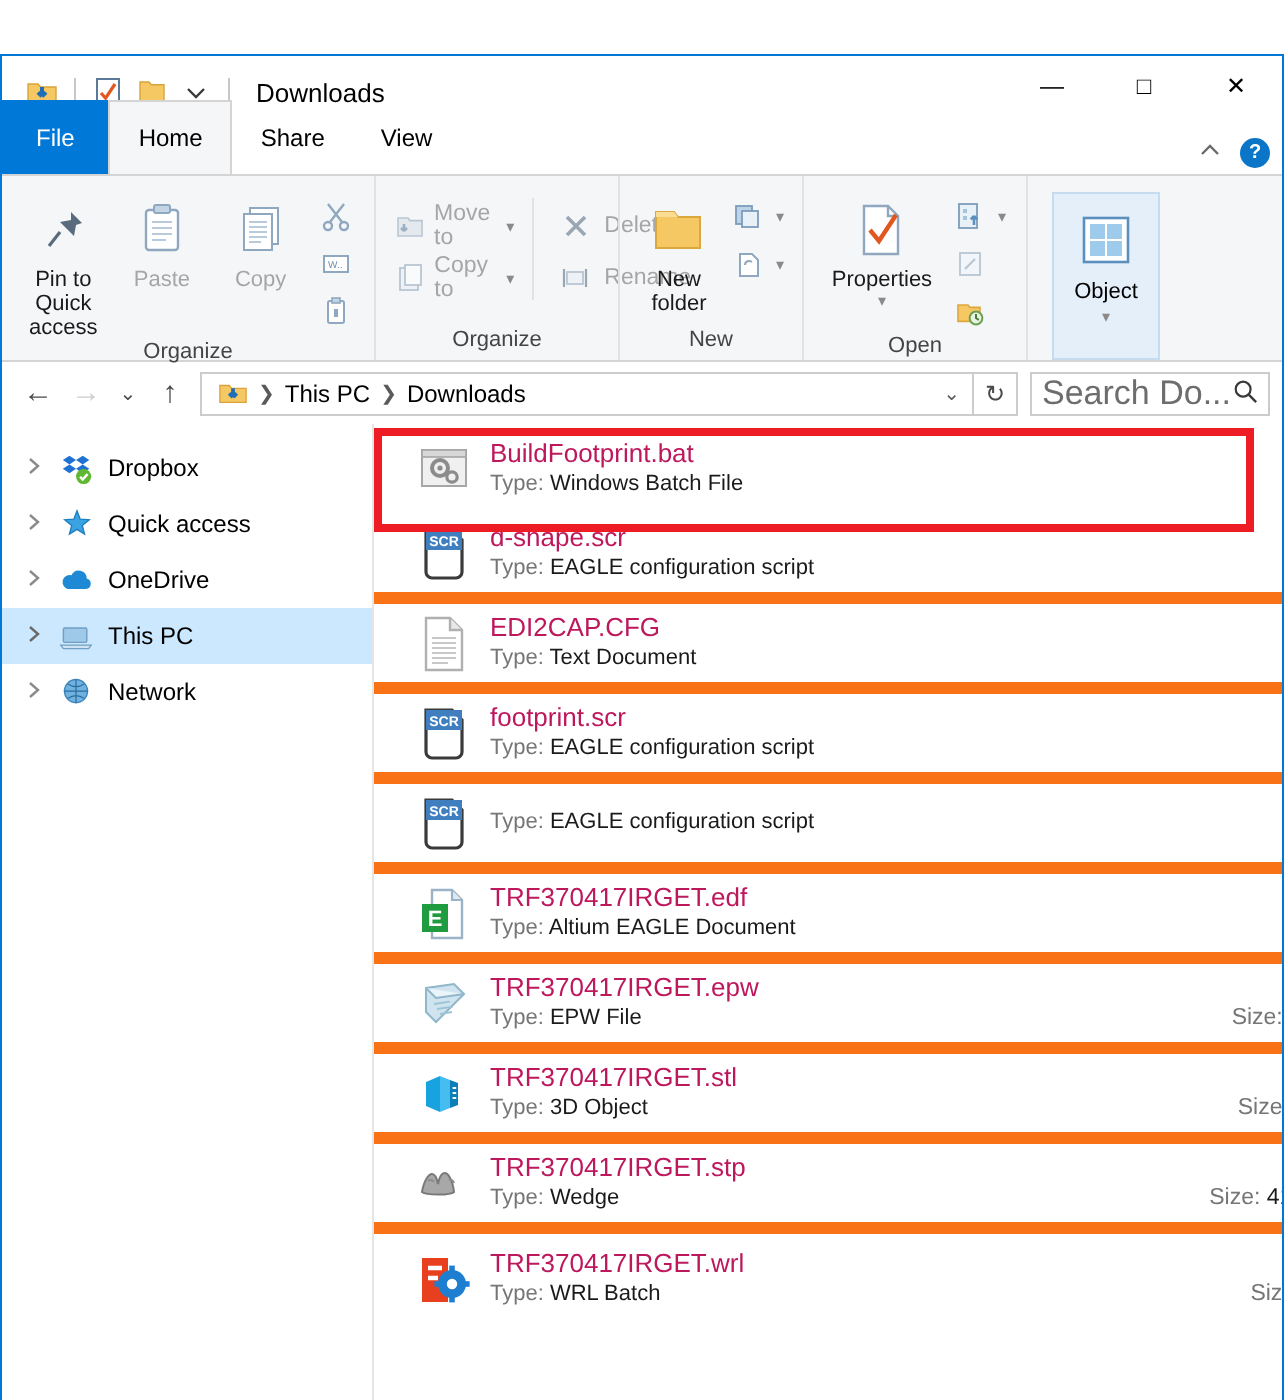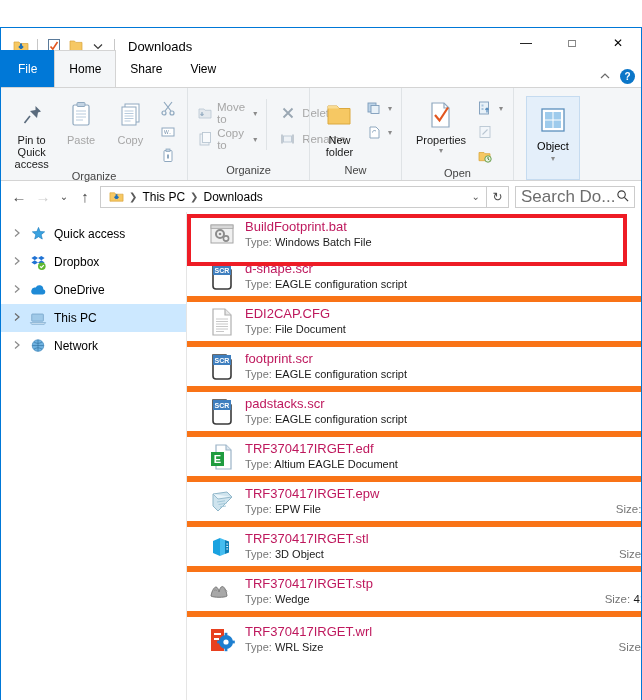--- a/index.html
+++ b/index.html
@@ -501,50 +501,50 @@
 
     <div class="navpane">
       <div class="navitem">
         <div class="nav-chev">
           <svg width="8" height="10" viewBox="0 0 8 10">
               <path d="M2 1.5L6 5 2 8.5" stroke="#8a8a8a" stroke-width="1.2" fill="none"></path>
             </svg>
         </div>
         <div class="nav-ico">
           <svg width="17" height="17" viewBox="0 0 18 18">
-            <path d="M9 1.5l1.7 4.4 4.8.3-3.7 3 1.2 4.6L9 11.3l-4 2.5 1.2-4.6-3.7-3 4.8-.3z" fill="#3ba3e0" stroke="#1b7cc0" stroke-width="0.7"></path>
-          </svg>
-        </div>
-        <div class="nav-lbl">Quick access</div>
-      </div>
-      <div class="navitem">
-        <div class="nav-chev">
-          <svg width="8" height="10" viewBox="0 0 8 10">
-              <path d="M2 1.5L6 5 2 8.5" stroke="#8a8a8a" stroke-width="1.2" fill="none"></path>
-            </svg>
-        </div>
-        <div class="nav-ico">
-          <svg width="17" height="17" viewBox="0 0 18 18">
             <path d="M5 2L1.5 4.3 5 6.6l3.5-2.3z" fill="#1f72d4"></path>
             <path d="M12 2l3.5 2.3L12 6.6 8.5 4.3z" fill="#1f72d4"></path>
             <path d="M5 11.2L1.5 8.9 5 6.6l3.5 2.3z" fill="#1f72d4"></path>
             <path d="M12 11.2L8.5 8.9 12 6.6l3.5 2.3z" fill="#1f72d4"></path>
             <circle cx="12.5" cy="13" r="4" fill="#5fb832"></circle>
             <path d="M10.6 13.1l1.4 1.4 2.6-2.8" stroke="#fff" stroke-width="1.3" fill="none"></path>
           </svg>
         </div>
         <div class="nav-lbl">Dropbox</div>
       </div>
       <div class="navitem">
         <div class="nav-chev">
           <svg width="8" height="10" viewBox="0 0 8 10">
               <path d="M2 1.5L6 5 2 8.5" stroke="#8a8a8a" stroke-width="1.2" fill="none"></path>
             </svg>
         </div>
         <div class="nav-ico">
+          <svg width="17" height="17" viewBox="0 0 18 18">
+            <path d="M9 1.5l1.7 4.4 4.8.3-3.7 3 1.2 4.6L9 11.3l-4 2.5 1.2-4.6-3.7-3 4.8-.3z" fill="#3ba3e0" stroke="#1b7cc0" stroke-width="0.7"></path>
+          </svg>
+        </div>
+        <div class="nav-lbl">Quick access</div>
+      </div>
+      <div class="navitem">
+        <div class="nav-chev">
+          <svg width="8" height="10" viewBox="0 0 8 10">
+              <path d="M2 1.5L6 5 2 8.5" stroke="#8a8a8a" stroke-width="1.2" fill="none"></path>
+            </svg>
+        </div>
+        <div class="nav-ico">
           <svg width="18" height="14" viewBox="0 0 20 14">
             <path d="M5.5 12h10a3 3 0 00.4-5.9A4.4 4.4 0 007.5 4.3 3.6 3.6 0 005.5 12z" fill="#1e8ad6"></path>
           </svg>
         </div>
         <div class="nav-lbl">OneDrive</div>
       </div>
       <div class="navitem sel">
         <div class="nav-chev">
           <svg width="8" height="10" viewBox="0 0 8 10">
               <path d="M2 1.5L6 5 2 8.5" stroke="#6a6a6a" stroke-width="1.2" fill="none"></path>
@@ -623,21 +623,21 @@
               <path d="M16 2v6h6" fill="#e8e8e8" stroke="#b0b0b0" stroke-width="1.2"></path>
               <g stroke="#c8c8c8" stroke-width="1">
                 <path d="M7 12h12M7 14.5h12M7 17h12M7 19.5h12M7 22h12M7 24.5h8"></path>
               </g>
             </svg>
           </div>
           <div class="file-meta">
             <div class="file-name">EDI2CAP.CFG</div>
             <div class="file-sub">
               <span class="sub-type"><span class="lbl-muted">Type:</span>
-              <span class="val-dark">File Document</span></span>
+              <span class="val-dark">Text Document</span></span>
               <span class="sizewrap"></span>
             </div>
           </div>
         </div>
 
         <div class="filerow">
           <div class="file-ico">
             <svg width="28" height="30" viewBox="0 0 28 30">
               <path d="M5 3h13l5 5v16a3 3 0 01-3 3H8a3 3 0 01-3-3z" fill="#fff" stroke="#3a3a3a" stroke-width="1.6"></path>
               <rect x="5" y="3" width="18" height="10" fill="#3f7fbf"></rect>
@@ -656,21 +656,20 @@
 
         <div class="filerow">
           <div class="file-ico">
             <svg width="28" height="30" viewBox="0 0 28 30">
               <path d="M5 3h13l5 5v16a3 3 0 01-3 3H8a3 3 0 01-3-3z" fill="#fff" stroke="#3a3a3a" stroke-width="1.6"></path>
               <rect x="5" y="3" width="18" height="10" fill="#3f7fbf"></rect>
               <text x="14" y="11" font-size="7" fill="#fff" font-family="Liberation Sans" font-weight="bold" text-anchor="middle">SCR</text>
             </svg>
           </div>
           <div class="file-meta">
-            <div class="file-name">padstacks.scr</div>
             <div class="file-sub">
               <span class="sub-type"><span class="lbl-muted">Type:</span>
               <span class="val-dark">EAGLE configuration script</span></span>
               <span class="sizewrap"></span>
             </div>
           </div>
         </div>
 
         <div class="filerow">
           <div class="file-ico">
@@ -770,21 +769,21 @@
                 <rect x="17.6" y="21.8" width="2.8" height="3.4"></rect>
                 <rect x="10.2" y="14.6" width="3.4" height="2.8"></rect>
                 <rect x="24.4" y="14.6" width="3.4" height="2.8"></rect>
               </g>
             </svg>
           </div>
           <div class="file-meta">
             <div class="file-name">TRF370417IRGET.wrl</div>
             <div class="file-sub">
               <span class="sub-type"><span class="lbl-muted">Type:</span>
-              <span class="val-dark">WRL Size</span></span>
+              <span class="val-dark">WRL Batch</span></span>
               <span class="sizewrap">
                   <span class="sub-size"><span class="lbl-muted">Size:</span>
               </span>
                 </span>
             </div>
           </div>
         </div>
 
       </div>
     </div>

